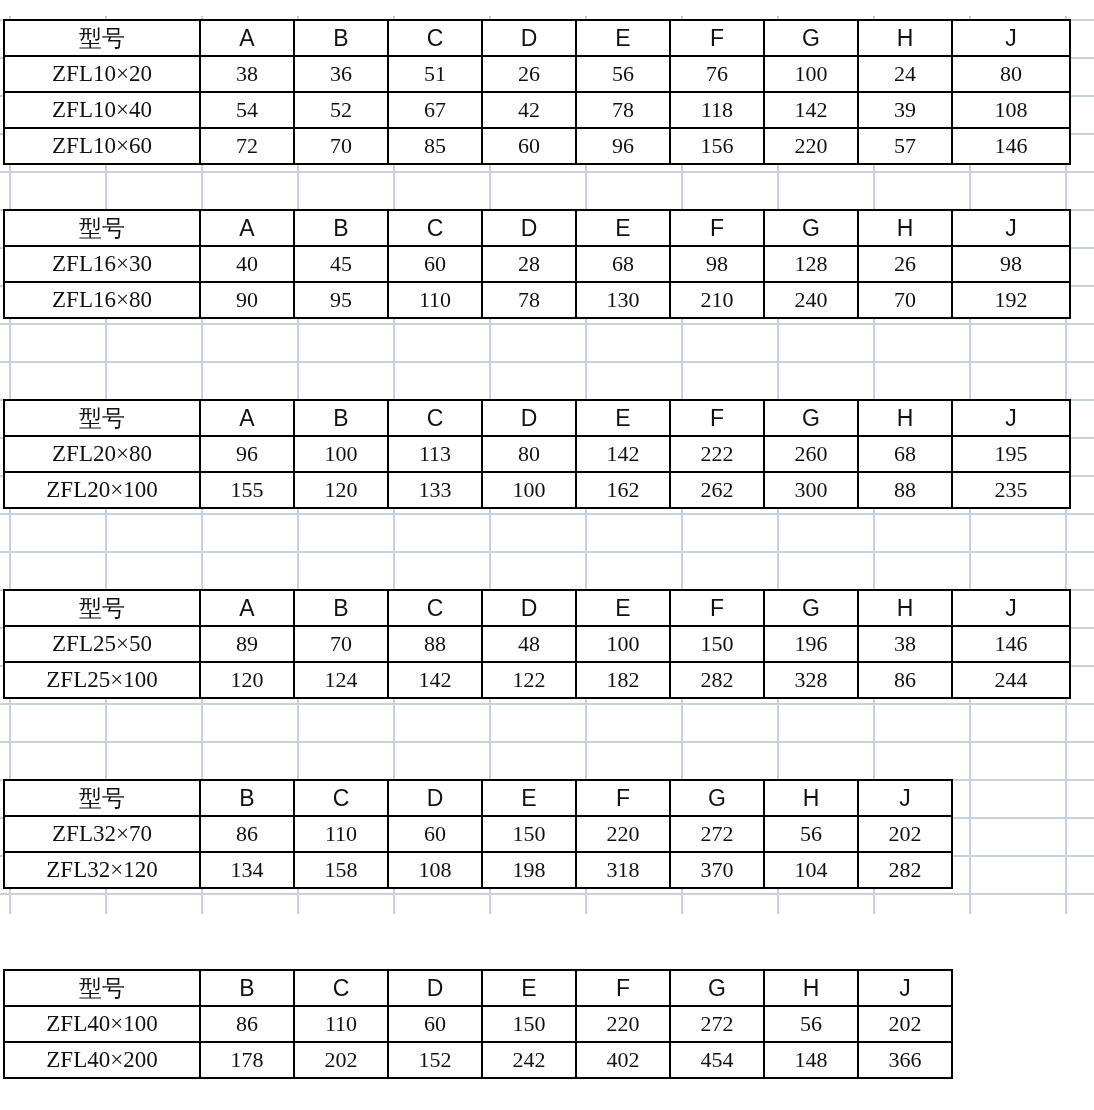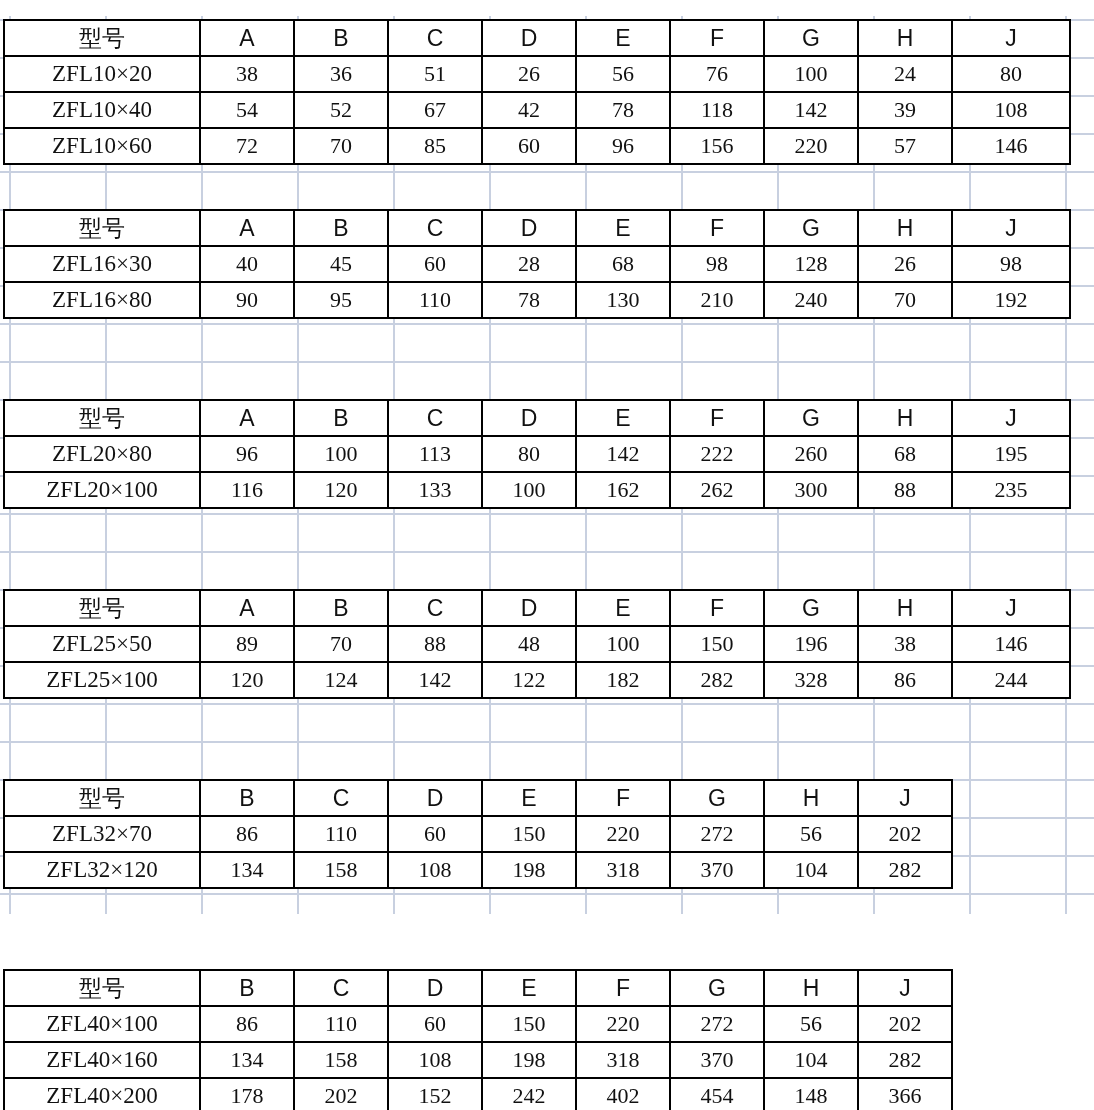--- a/index.html
+++ b/index.html
@@ -146,21 +146,21 @@
       <td class="val">113</td>
       <td class="val">80</td>
       <td class="val">142</td>
       <td class="val">222</td>
       <td class="val">260</td>
       <td class="val">68</td>
       <td class="val wide">195</td>
     </tr>
     <tr>
       <td class="model">ZFL20×100</td>
-      <td class="val">116</td>
+      <td class="val">155</td>
       <td class="val">120</td>
       <td class="val">133</td>
       <td class="val">100</td>
       <td class="val">162</td>
       <td class="val">262</td>
       <td class="val">300</td>
       <td class="val">88</td>
       <td class="val wide">235</td>
     </tr>
   </tbody>
@@ -263,31 +263,20 @@
       <td class="val">86</td>
       <td class="val">110</td>
       <td class="val">60</td>
       <td class="val">150</td>
       <td class="val">220</td>
       <td class="val">272</td>
       <td class="val">56</td>
       <td class="val">202</td>
     </tr>
     <tr>
-      <td class="model">ZFL40×160</td>
-      <td class="val">134</td>
-      <td class="val">158</td>
-      <td class="val">108</td>
-      <td class="val">198</td>
-      <td class="val">318</td>
-      <td class="val">370</td>
-      <td class="val">104</td>
-      <td class="val">282</td>
-    </tr>
-    <tr>
       <td class="model">ZFL40×200</td>
       <td class="val">178</td>
       <td class="val">202</td>
       <td class="val">152</td>
       <td class="val">242</td>
       <td class="val">402</td>
       <td class="val">454</td>
       <td class="val">148</td>
       <td class="val">366</td>
     </tr>

